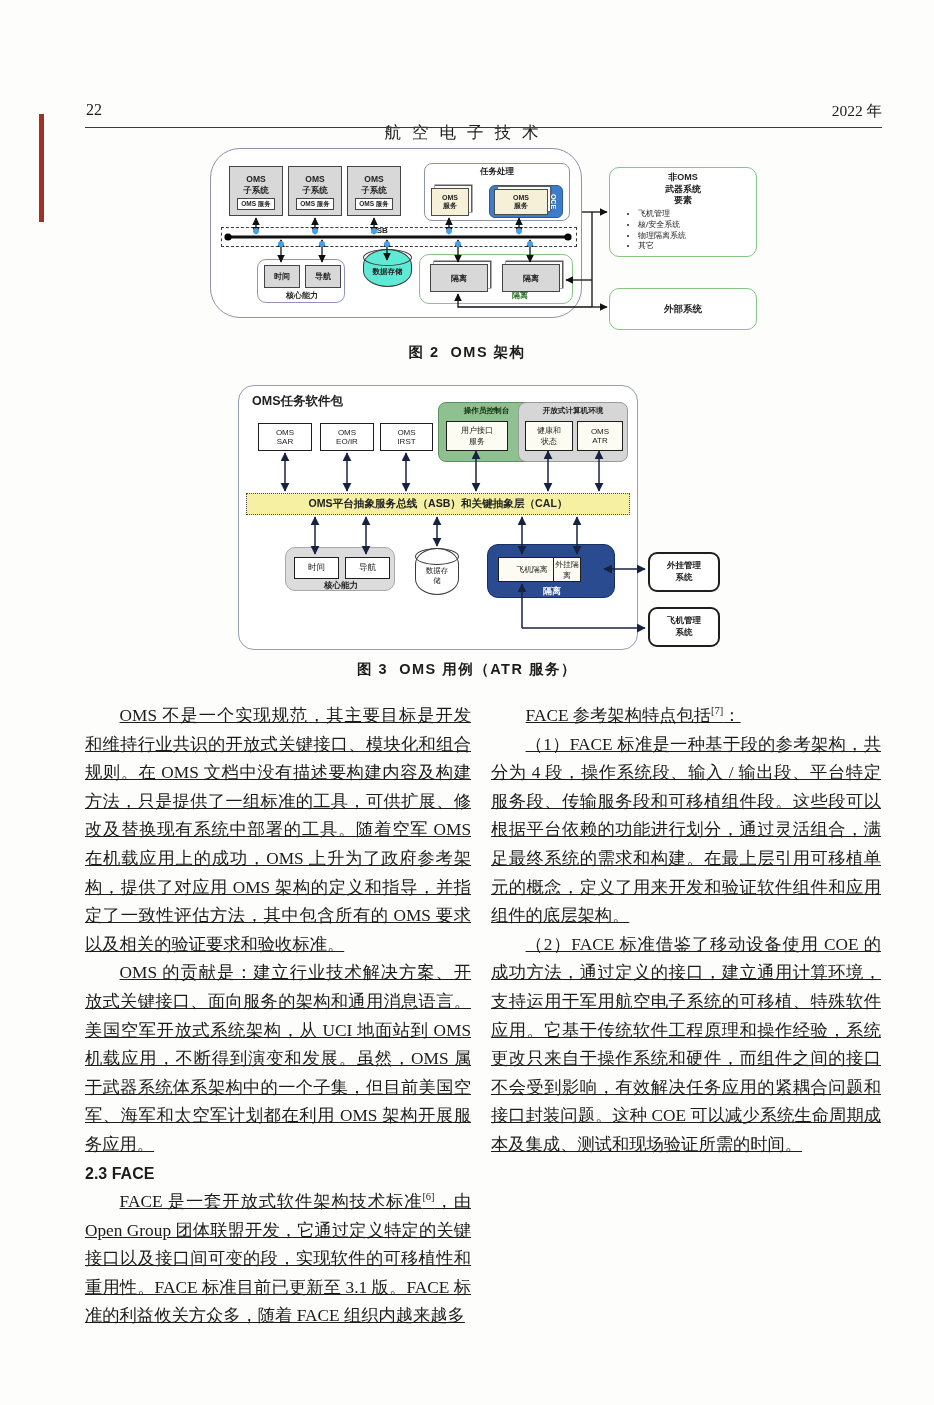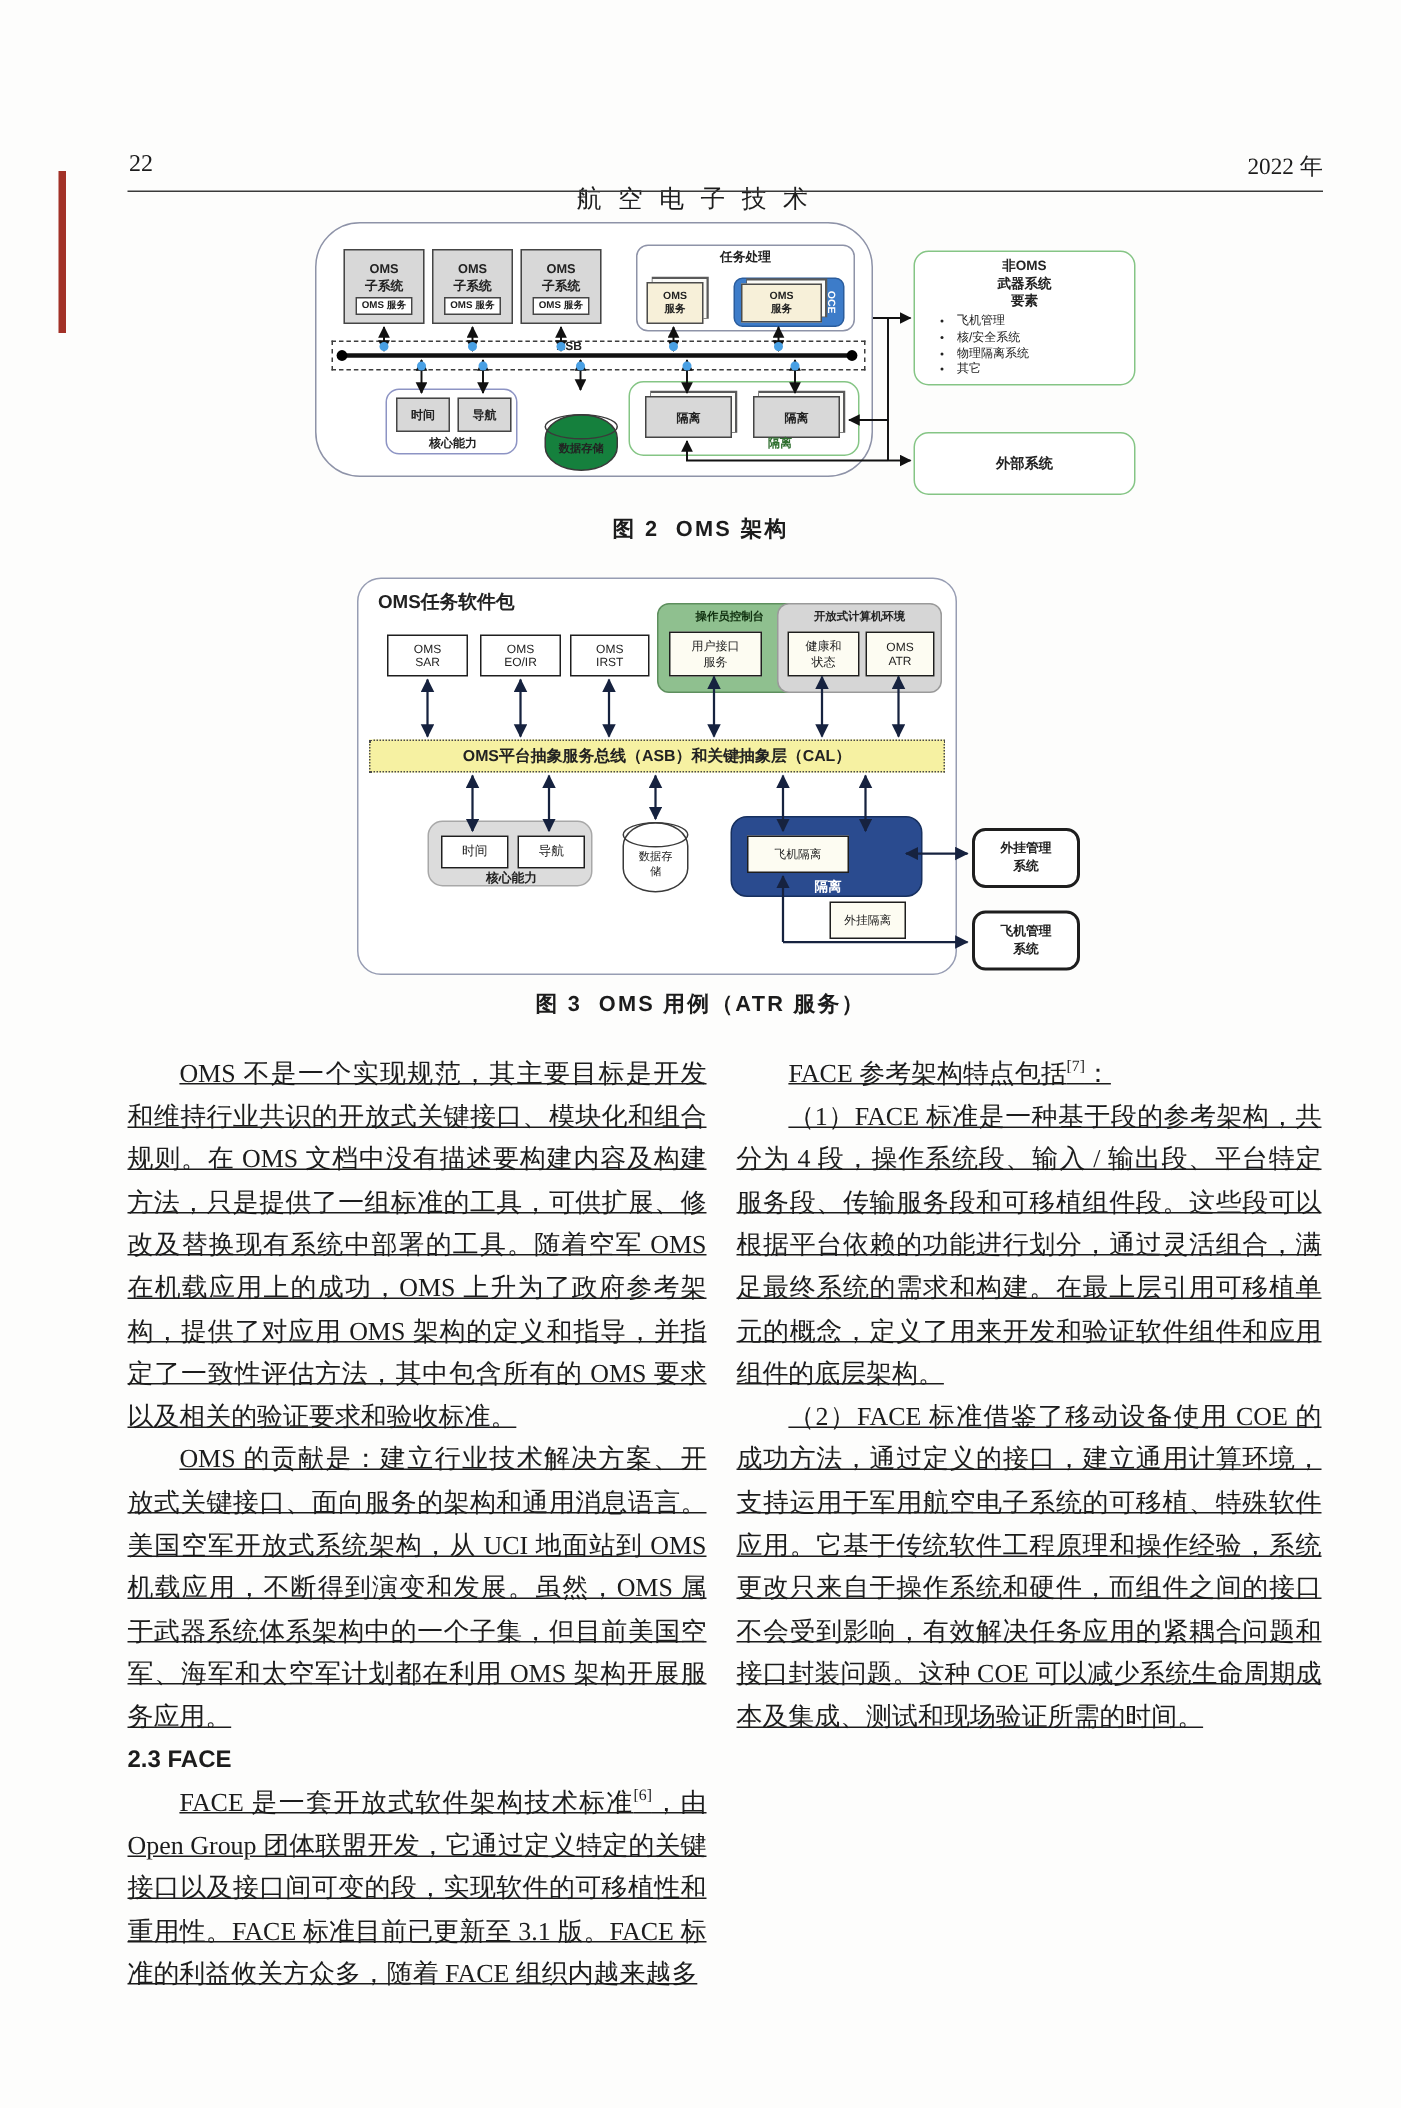--- a/index.html
+++ b/index.html
@@ -104,21 +104,21 @@
 
     <div class="abs busdash" style="left:221px;top:227px;width:356px;height:20px;"></div>
     <span class="abs buslabel" style="left:371px;top:226px;">ASB</span>
 
     <div class="abs corebox2" style="left:257px;top:259px;width:88px;height:44px;">
       <div class="abs graybox cbox" style="left:6px;top:5px;width:36px;height:23px;font-size:8px;font-weight:600;">时间</div>
       <div class="abs graybox cbox" style="left:47px;top:5px;width:36px;height:23px;font-size:8px;font-weight:600;">导航</div>
       <div class="sublabel abs" style="left:0;top:30px;width:88px;font-size:8px;">核心能力</div>
     </div>
 
-    <div class="abs cyl cbox" style="left:363px;top:276px;width:49px;height:38px;background:#15803d;">
+    <div class="abs cyl cbox" style="left:363px;top:249px;width:49px;height:38px;background:#5eead4;">
       <span style="font-size:7.5px;font-weight:600;margin-top:8px;">数据存储</span>
     </div>
 
     <div class="abs greenbox" style="left:419px;top:254px;width:154px;height:50px;">
       <div class="abs graybox stack cbox" style="left:10px;top:9px;width:58px;height:28px;font-size:8px;font-weight:600;">隔离</div>
       <div class="abs graybox stack cbox" style="left:82px;top:9px;width:58px;height:28px;font-size:8px;font-weight:600;">隔离</div>
       <div class="abs" style="left:92px;top:35px;font-size:8px;font-weight:bold;color:#2f6f2f;">隔离</div>
     </div>
 
     <div class="abs greenbox" style="left:609px;top:167px;width:148px;height:90px;">
@@ -214,21 +214,21 @@
       <div class="sublabel abs" style="left:0;top:32px;width:110px;">核心能力</div>
     </div>
 
     <div class="abs cyl cbox" style="left:415px;top:548px;width:44px;height:47px;background:#fff;">
       <span class="ml" style="font-size:7.5px;margin-top:9px;text-align:center;">数据存
 储</span>
     </div>
 
     <div class="abs iso3" style="left:487px;top:544px;width:128px;height:54px;">
       <div class="abs innerbox cbox" style="left:10px;top:12px;width:68px;height:25px;font-size:7.8px;">飞机隔离</div>
-      <div class="abs innerbox cbox" style="left:65px;top:12px;width:51px;height:25px;font-size:7.8px;margin-top:44px;">外挂隔离</div>
+      <div class="abs innerbox cbox" style="left:65px;top:12px;width:28px;height:25px;font-size:7.8px;">外挂隔离</div>
       <div class="abs" style="left:0;top:40px;width:128px;text-align:center;color:#fff;font-weight:bold;font-size:9px;">隔离</div>
     </div>
 
     <div class="abs mgmt cbox ml" style="left:648px;top:552px;width:72px;height:40px;font-size:8.5px;">外挂管理
 系统</div>
     <div class="abs mgmt cbox ml" style="left:648px;top:607px;width:72px;height:40px;font-size:8.5px;">飞机管理
 系统</div>
 
     <svg class="fig-svg" style="left:238px;top:385px;width:500px;height:270px;" viewBox="0 0 500 270">
       <defs>

